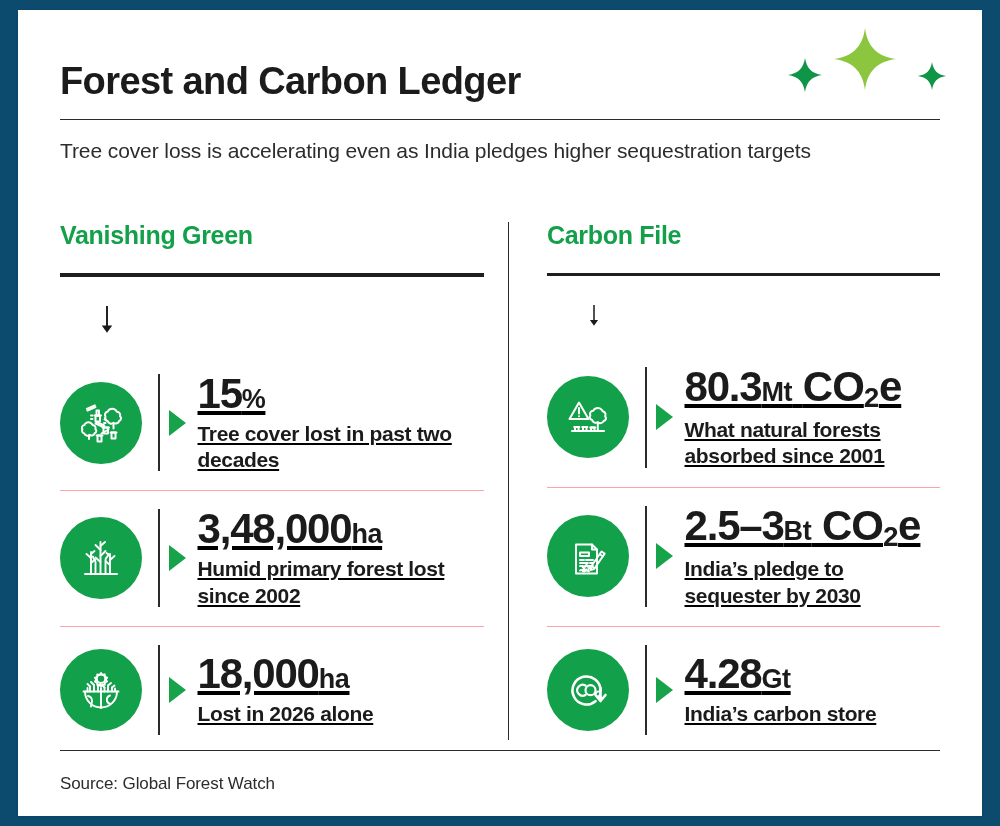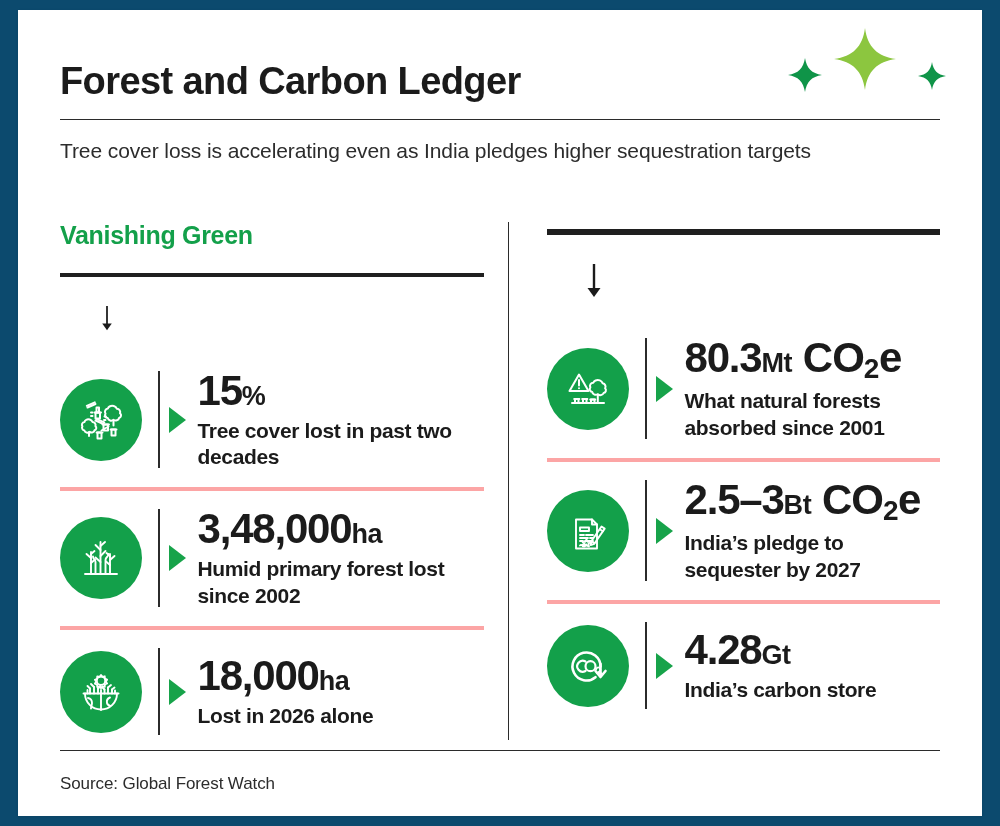--- a/index.html
+++ b/index.html
@@ -108,21 +108,21 @@
 
   
   .stat-list { margin-top: 6px; display: flex; flex-direction: column; }
 
   .stat-row {
     display: flex;
     align-items: center;
     padding: 16px 0 17px 0;
     min-height: 128px;
   }
-  .stat-row + .stat-row { border-top: 4px solid #fca5a5; }
+  .stat-row + .stat-row { border-top: 1px solid #fca5a5; }
 
   .icon-circle {
     flex: none;
     width: 82px;
     height: 82px;
     border-radius: 50%;
     background: #13a04a;
     display: flex;
     align-items: center;
     justify-content: center;
@@ -140,21 +140,21 @@
 
   .tri {
     flex: none;
     width: 0; height: 0;
     border-top: 13px solid transparent;
     border-bottom: 13px solid transparent;
     border-left: 17px solid #17a34a;
     margin: 0 12px 0 9px;
   }
 
-  .stat-text { flex: 1; min-width: 0; }
+  .stat-text { flex: 1; min-width: 0; text-decoration: underline; }
 
   .stat-value {
     font-size: 42px;
     font-weight: bold;
     color: #1b1b1b;
     letter-spacing: -1.2px;
     line-height: 1.04;
     white-space: nowrap;
   }
   .stat-value .unit {
@@ -310,20 +310,21 @@
               <div class="stat-desc">Lost in 2026 alone</div>
             </div>
           </div>
 
         </div>
       </div>
 
       <div class="col-div"></div>
 
       <div class="col col-right">
+        <div class="col-head">Carbon File</div>
         <div class="col-rule"></div>
         <svg class="down-arrow" viewBox="0 0 18 34">
           <path d="M9 0 V27" stroke="#1b1b1b" stroke-width="2.4" fill="none"></path>
           <path d="M2.5 24 L9 33 L15.5 24 Z" fill="#1b1b1b"></path>
         </svg>
 
         <div class="stat-list">
 
           <div class="stat-row">
             <div class="icon-circle">
@@ -361,21 +362,21 @@
                 <path d="M26.5 36.4l1.2 2.3 2.6.4-1.9 1.8.5 2.6-2.4-1.2-2.3 1.2.4-2.6-1.9-1.8 2.6-.4z"></path>
                 <path d="M41.5 23.5l3.2 2.1-10.4 15.2-3.6 1.2.6-3.8z"></path>
                 <path d="M39.7 26.2l3.2 2.1"></path>
                 <path d="M31.3 38.2l3.2 2.1"></path>
               </svg>
             </div>
             <div class="stat-sep"></div>
             <div class="tri"></div>
             <div class="stat-text">
               <div class="stat-value"><span>2.5–3</span><span class="unit">Bt</span><span class="big-unit">&nbsp;</span><span class="big-unit">CO</span><span class="sub">2</span><span class="big-unit">e</span></div>
-              <div class="stat-desc">India’s pledge to sequester by 2027</div>
+              <div class="stat-desc">India’s pledge to sequester by 2030</div>
             </div>
           </div>
 
           <div class="stat-row">
             <div class="icon-circle">
               <svg width="56" height="56" viewBox="0 0 56 56" fill="none" stroke="#ffffff" stroke-linecap="round" stroke-linejoin="round">
                 <path d="M40.5 28.5a14 14 0 10-5 10.7" stroke-width="2.6" fill="none"></path>
                 <path d="M40.5 26v11.5" stroke-width="2.6"></path>
                 <path d="M35.5 33l5 6 5-6" stroke-width="2.6" fill="none"></path>
                 <path d="M25.5 23.5a5.5 5.5 0 100 9.5" stroke-width="2.2" fill="none"></path>

